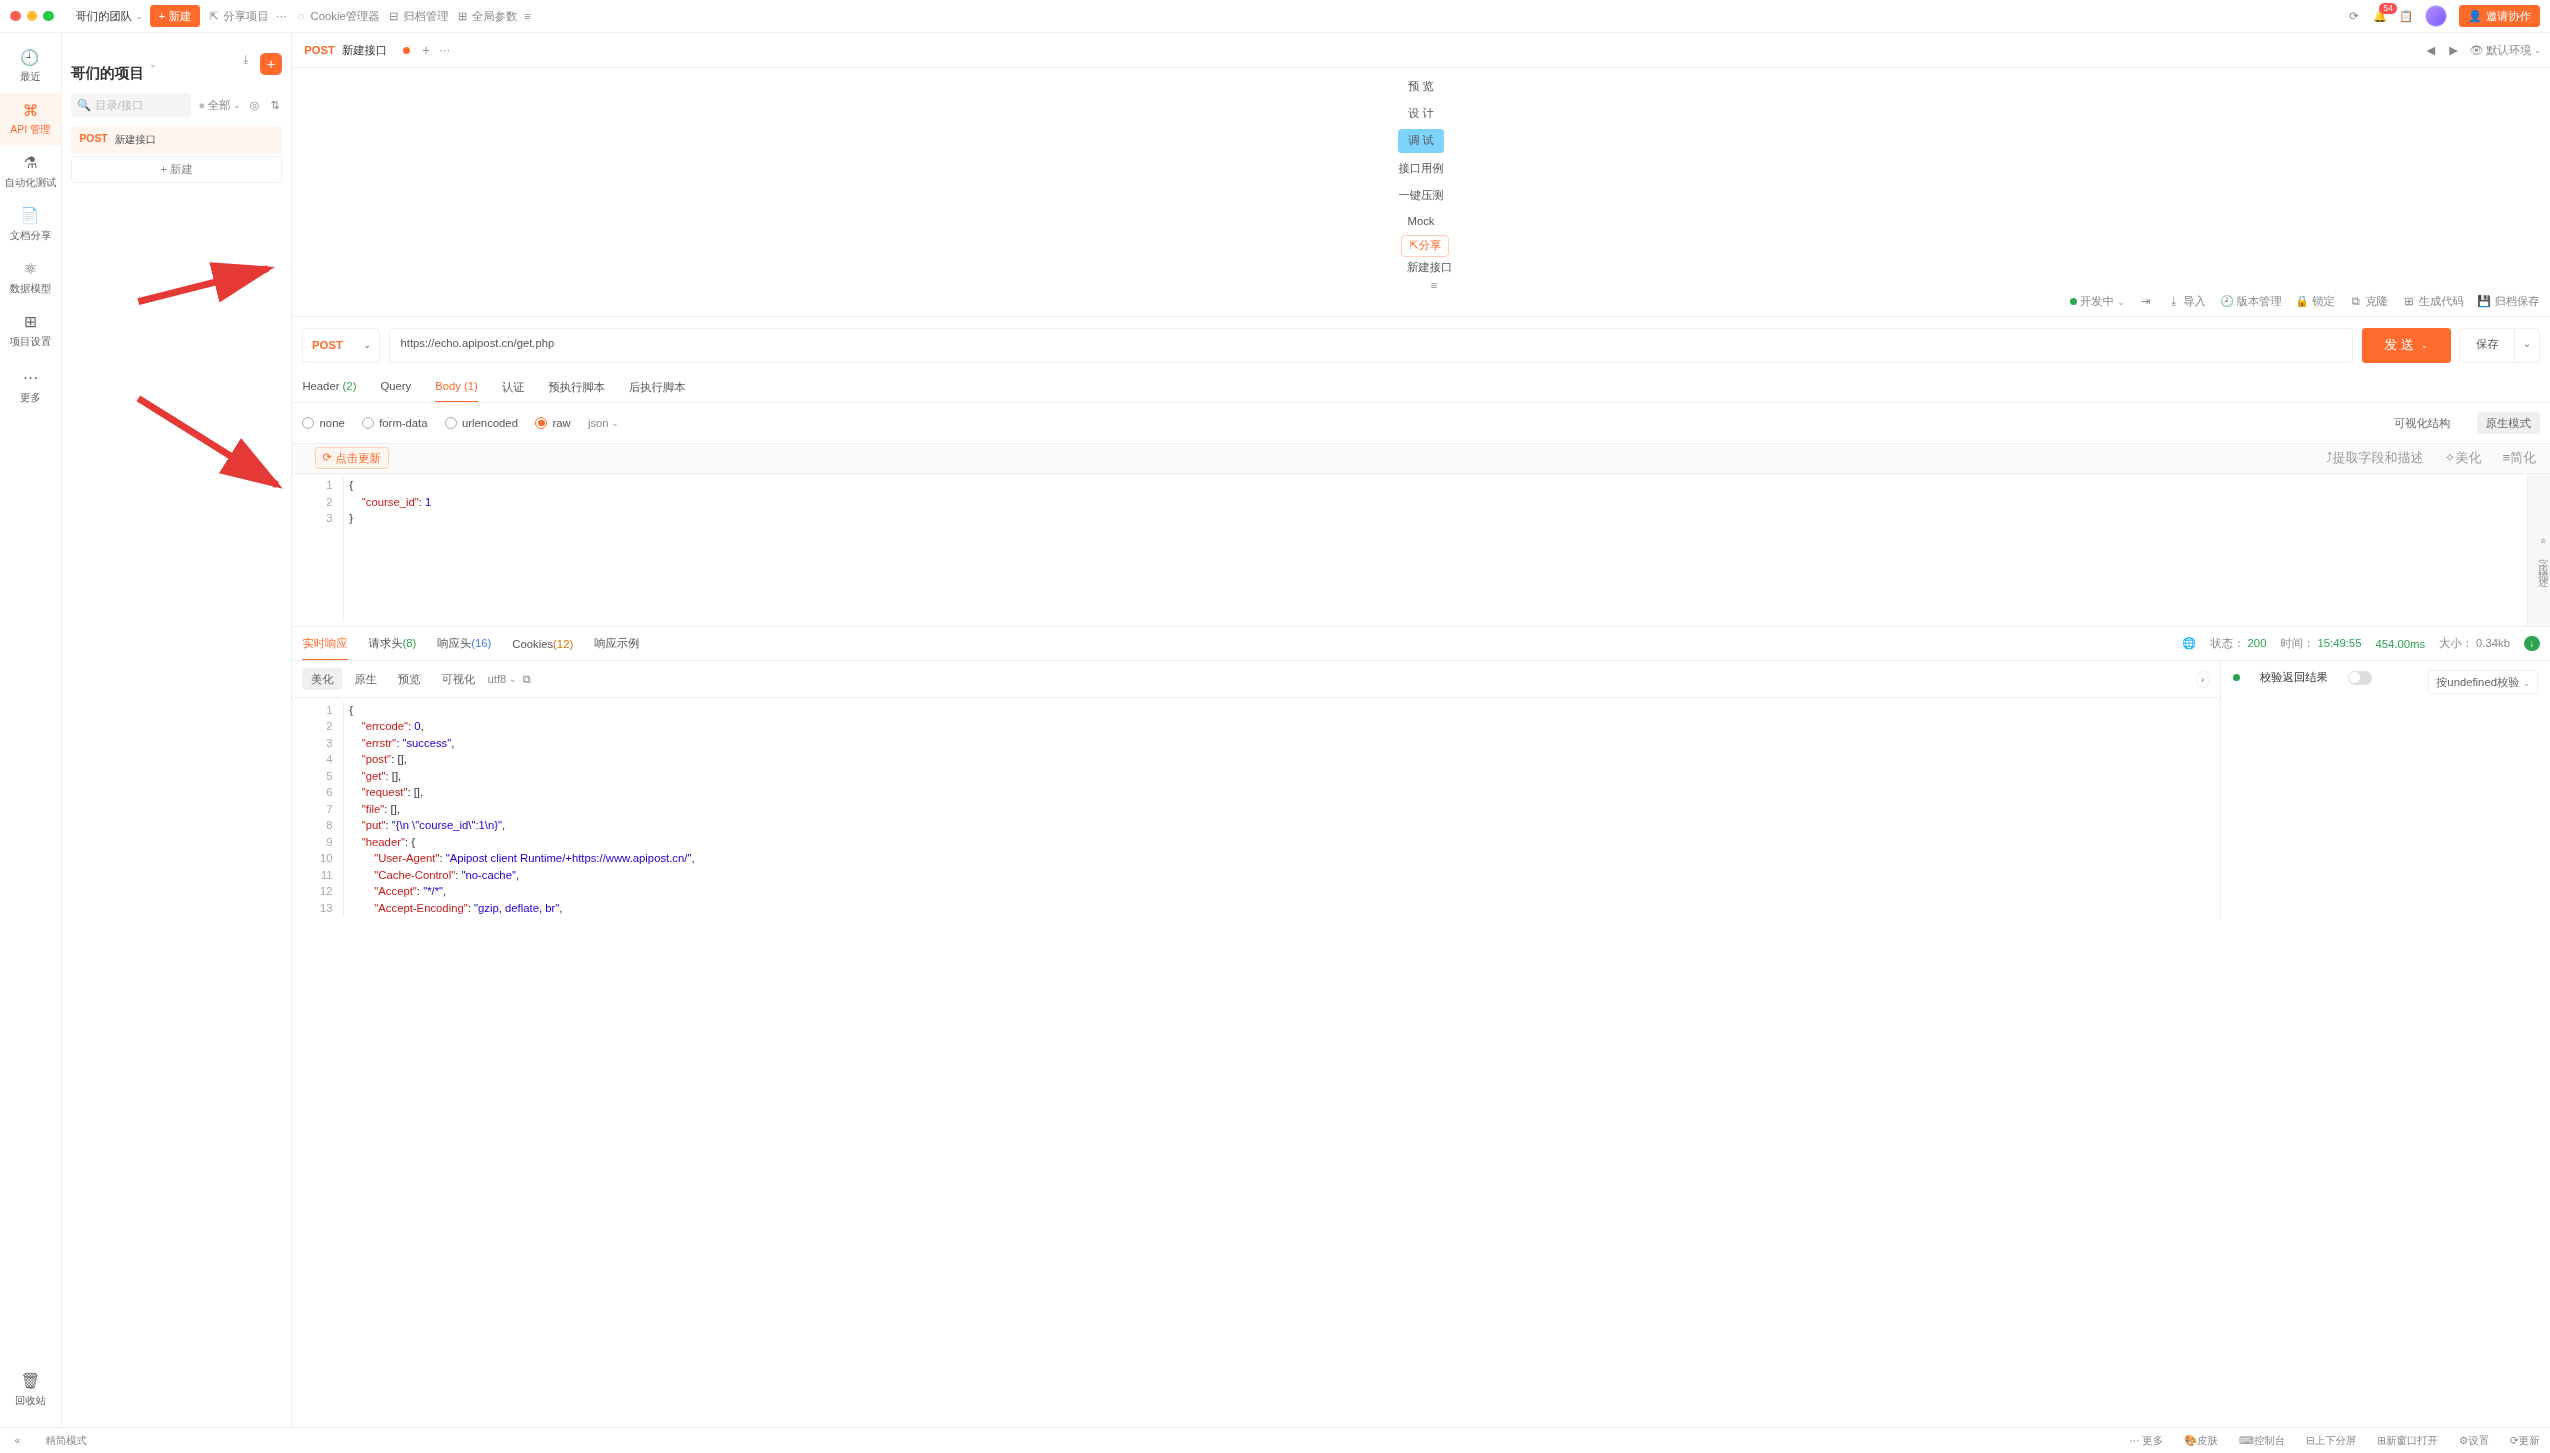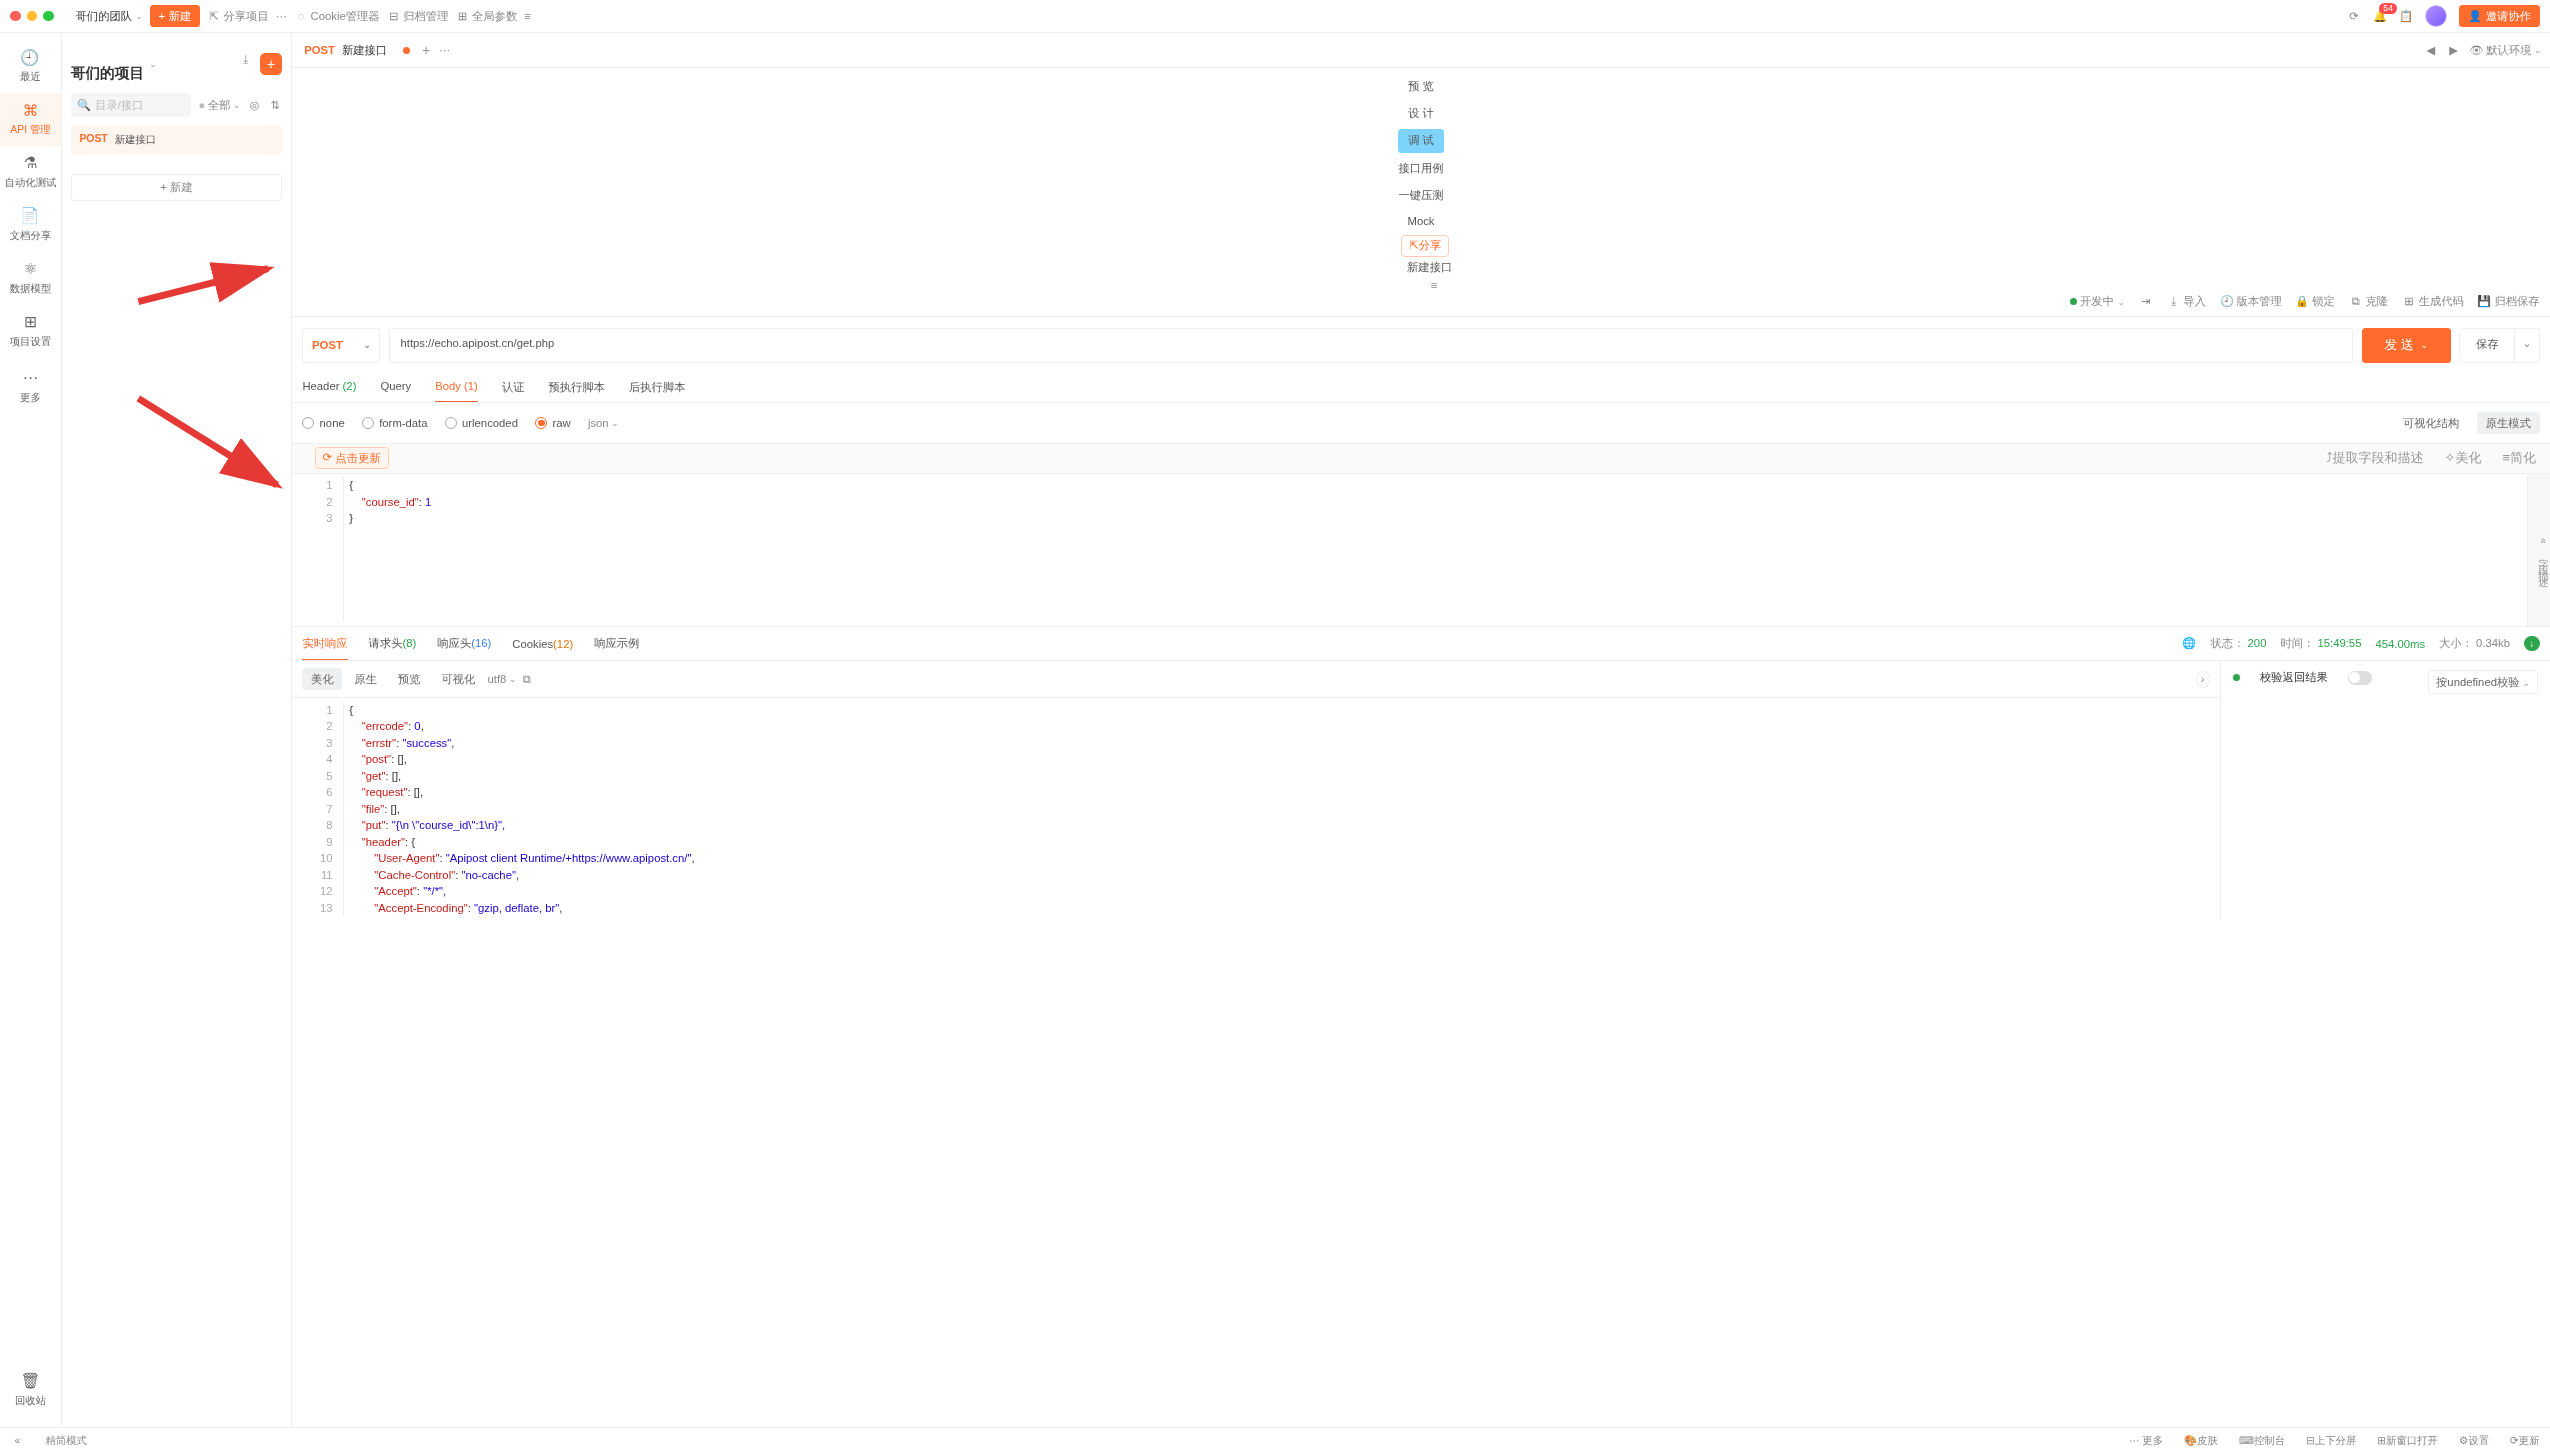--- a/index.html
+++ b/index.html
@@ -26,21 +26,21 @@
     .sidebar { width:230px; border-right:0.9px solid #eee; padding:12px 8.7px; }
     .proj-head { display:flex; align-items:center; gap:5.2px; margin-bottom:10.4px; }
     .proj-title { font-size:14.7px; font-weight:600;margin-top:19px; }
     .proj-head-right { margin-left:auto; display:flex; gap:7px; }
     .plus-btn { width:22.6px; height:22.6px; border-radius:5.2px; background:#ff6b2d; color:#fff; display:flex; align-items:center; justify-content:center; font-size:14px; }
     .search-row { display:flex; align-items:center; gap:7px; margin-bottom:8.7px; }
     .search-box { flex:1; background:#f5f5f5; border-radius:3.5px; padding:4.3px 7px; color:#bbb; display:flex; align-items:center; gap:3.5px; }
     .tree-item { background:#fff5ef; padding:7px 8.7px; border-radius:3.5px; display:flex; gap:7px; }
     .tree-method { color:#ff6b2d; font-weight:600; font-size:10.4px; }
     .tree-name { color:#555; font-size:10.4px; }
-    .new-btn { margin-top:20px; border:0.9px solid #eee; border-radius:3.5px; padding:5.2px; text-align:center; color:#888; cursor:pointer; }
+    .new-btn { margin-top:2px; border:0.9px solid #eee; border-radius:3.5px; padding:5.2px; text-align:center; color:#888; cursor:pointer; }
     .main { flex:1; display:flex; flex-direction:column; min-width:0; }
     .tabbar { display:flex; align-items:center; border-bottom:0.9px solid #eee; padding:0 8.7px; height:35px; gap:8.7px; }
     .tab { display:flex; align-items:center; gap:7px; padding:5.2px 3.5px; }
     .tab-method { color:#ff6b2d; font-weight:600; }
     .tab-dirty { width:7px; height:7px; border-radius:50%; background:#ff6b2d; margin-left:8.7px; }
     .tab-plus { color:#999; font-size:14px; cursor:pointer; }
     .tab-right { margin-left:auto; display:flex; align-items:center; gap:8.7px; color:#777; }
     .toolbar { display:flex; align-items:center; gap:3.5px; padding:7px 10.4px; border-bottom:0.9px solid #eee;flex-direction:column; }
     .tool-tab { padding:4.3px 10.4px; color:#555; border-radius:3.5px; cursor:pointer; font-size:11.3px; }
     .tool-tab.active { background:#7dd3fc; font-weight:500; }
@@ -59,21 +59,21 @@
     .req-tabs { display:flex; gap:24px; padding:0 10.4px; border-bottom:0.9px solid #eee; }
     .req-tab { padding:7px 0; color:#555; cursor:pointer; }
     .req-tab .cnt-g { color:#2da44e; }
     .req-tab .cnt-o { color:#ff6b2d; }
     .req-tab.active { color:#ff6b2d; border-bottom:1.7px solid #ff6b2d; }
     .body-types { display:flex; align-items:center; gap:17.3px; padding:8.7px 10.4px; }
     .radio { display:flex; align-items:center; gap:5.2px; color:#555; }
     .radio-circle { width:12px; height:12px; border:1.7px solid #aaa; border-radius:50%; position:relative; }
     .radio.sel .radio-circle { border-color:#ff6b2d; }
     .radio.sel .radio-circle::after { content:""; position:absolute; inset:1.7px; background:#ff6b2d; border-radius:50%; }
-    .body-types-right { margin-left:auto; display:flex; gap:9px; }
+    .body-types-right { margin-left:auto; display:flex; gap:18px; }
     .pill { padding:3.5px 8.7px; color:#666; border-radius:3.5px; }
     .pill.active { background:#eef0f2; font-weight:500; }
     .editor { display:flex; position:relative; }
     .editor-head { display:flex; align-items:center; border-top:0.9px solid #eee; border-bottom:0.9px solid #eee; padding:3.5px 14px 3.5px 22.6px; background:#fafafa; }
     .refresh-link { color:#ff6b2d; display:flex; gap:3.5px; padding:2.6px 7px; border:0.9px solid #ffcdb3; border-radius:3.5px; background:#fff5ef; }
     .editor-head-right { margin-left:auto; display:flex; gap:21px; color:#999; font-size:13px; }
     .code { display:flex; font-family:Menlo,monospace; font-size:11.3px; padding:3.5px 0; flex:1; }
     .gutter { width:52px; text-align:right; color:#aaa; padding-right:10.4px; border-right:0.9px solid #eee; }
     .gutter div { line-height:16.5px; }
     .codelines { padding-left:5.2px; }

